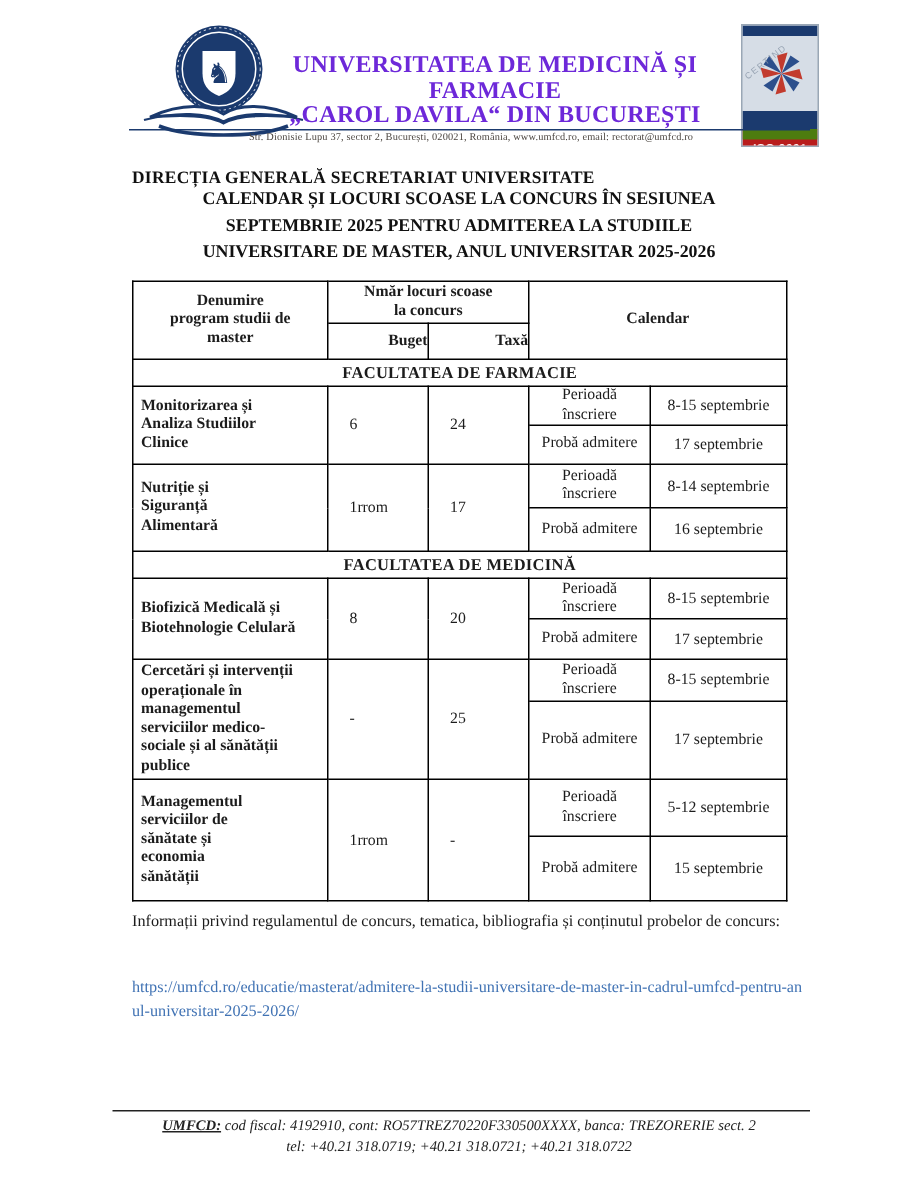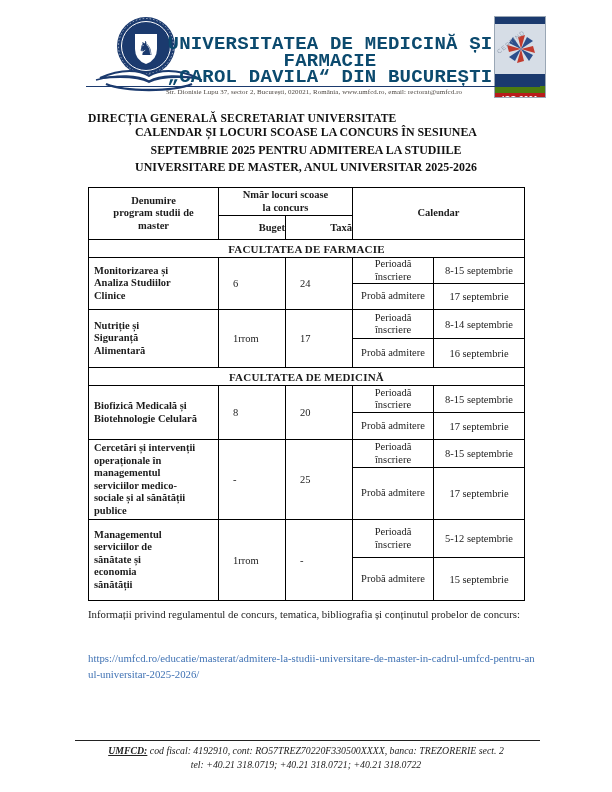--- a/index.html
+++ b/index.html
@@ -5,21 +5,21 @@
   * { margin:0; padding:0; box-sizing:border-box; }
   html,body { background:#fff; }
   .page {
     position:relative; width:612px; height:792px; background:#ffffff;
     font-family:"Liberation Serif","DejaVu Serif",serif; color:#1c1c1c; overflow:hidden;
   }
   
   .logo { position:absolute; left:88px; top:14px; width:122px; height:84px; }
   .univ-name {
     position:absolute; left:158px; top:36px; width:344px; text-align:center;
-    color:#0c4a6e; font-weight:bold; font-size:19px; line-height:16.5px; letter-spacing:.2px;font-family:Liberation Mono, monospace;
+    color:#6d28d9; font-weight:bold; font-size:16px; line-height:16.5px; letter-spacing:.2px;
   }
   .iso-badge {
     position:absolute; left:494px; top:16px; width:52px; height:82px;
     border:1px solid #9aa7b5; background:#d6dde6; overflow:hidden; font-family:"Liberation Sans",sans-serif;
   }
   .iso-top { height:7px; background:#1b3a6e; }
   .iso-mid { position:relative; height:50px; }
   .iso-watermark {
     position:absolute; left:1px; top:26px; color:#8a97a8; font-size:6px; letter-spacing:1px;
     transform:rotate(-38deg); transform-origin:left top; opacity:.8;

